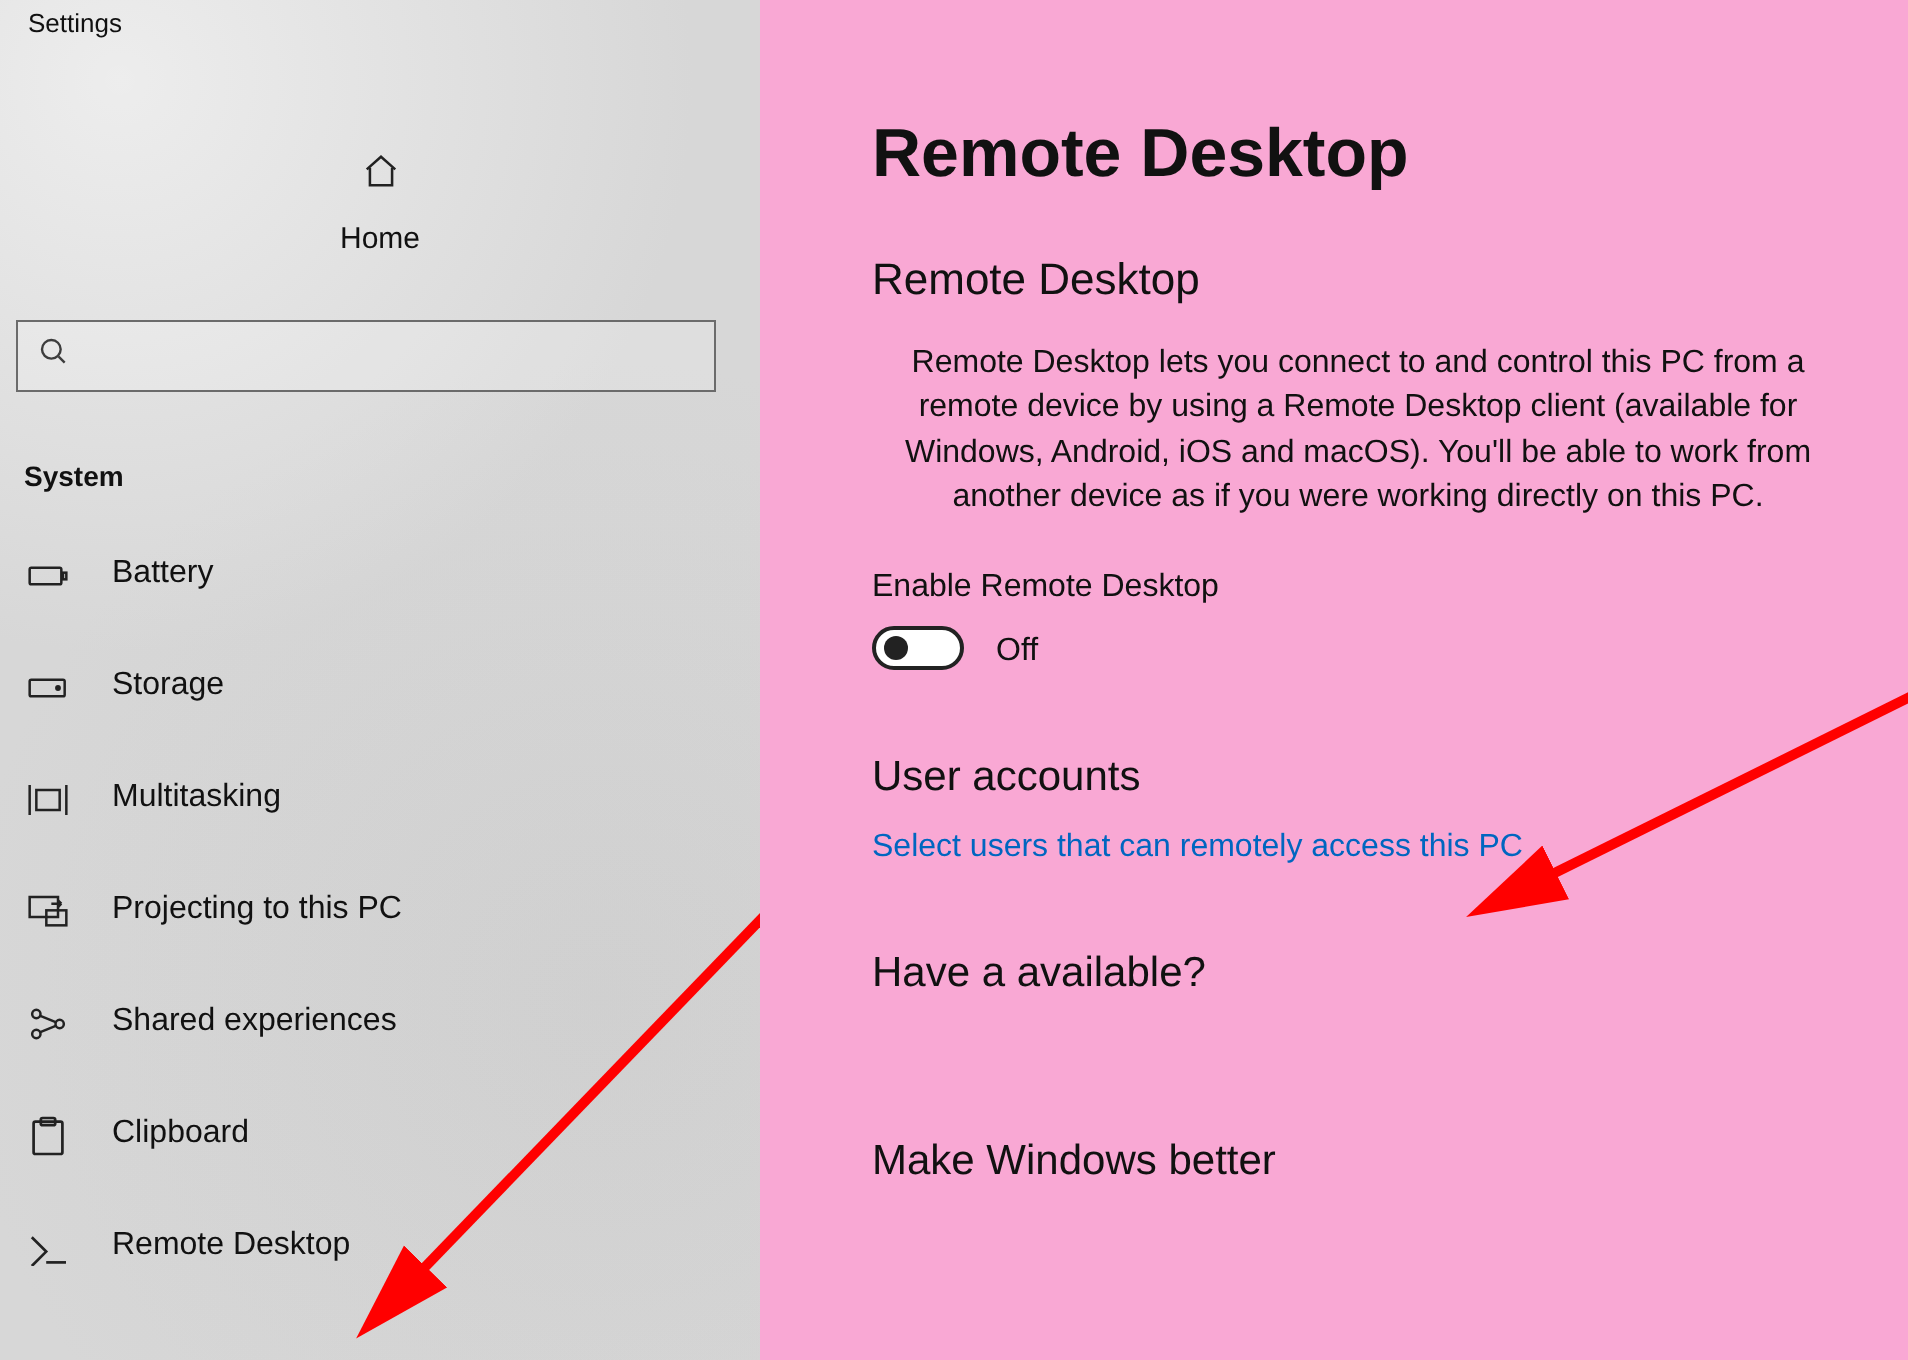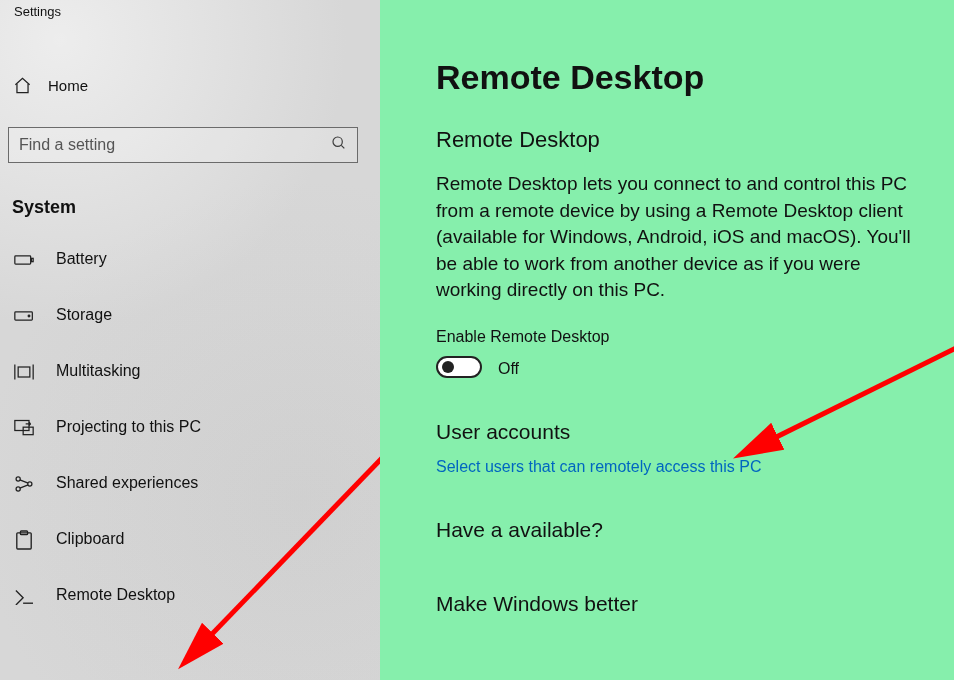--- a/index.html
+++ b/index.html
@@ -1,49 +1,49 @@
 <!DOCTYPE html>
 <html><head>
 <meta charset="utf-8">
 <style>
   * { box-sizing: border-box; margin: 0; padding: 0; }
   html, body { width: 954px; height: 680px; font-family: "Segoe UI", "Segoe UI Variable", Arial, sans-serif; font-size: 15px; color:#111; }
 
-  .app { display: flex; width: 954px; height: 680px; overflow: hidden; background: #86efac; }
+  .app { display: flex; width: 954px; height: 680px; overflow: hidden; background: #f9a8d4; }
 
   
   .sidebar {
     width: 380px;
     height: 100%;
     background: #d7d7d7;
     background-image: radial-gradient(circle at 60px 40px, rgba(255,255,255,.55) 0%, rgba(215,215,215,.1) 40%),
                       radial-gradient(circle at 300px 500px, rgba(195,195,195,.4) 0%, rgba(215,215,215,0) 55%);
     padding: 4px 8px 0 8px;
     overflow: hidden;
     position: relative;
   }
   .lbl-app      { font-size: 13px; padding-left: 6px; margin-top: 0; }
-  .home-row     { display:flex; align-items:center; gap:16px; padding: 8px 4px; margin-top: 48px; margin-bottom: 24px; cursor:pointer; }
+  .home-row     { display:flex; align-items:center; gap:16px; padding: 8px 4px; margin-top: 48px; margin-bottom: 24px; cursor:pointer;flex-direction:column; }
   .home-row .ico{ width:20px; height:20px; display:flex; align-items:center; justify-content:center; }
 
   .search-box   { display:flex; align-items:center; width: 350px; height:36px; border:1px solid #6b6b6b; background: rgba(255,255,255,.18); padding: 0 10px; color:#3d3d3d; font-size:16px; }
   .search-box input { flex:1; border:none; outline:none; background:transparent; font-size:16px; color:#111; }
   .search-box input::placeholder{ color:#555; }
 
-  .cat-label    { font-weight:600; font-size:18px; margin-top: 34px; margin-bottom: 32px; padding-left: 4px; }
+  .cat-label    { font-weight:600; font-size:14px; margin-top: 34px; margin-bottom: 32px; padding-left: 4px; }
   .nav-item     { display:flex; align-items:flex-start; gap:22px; height:56px; padding: 0 6px; font-size:16px; cursor:pointer; }
   .nav-item .ico{ width:20px; height:20px; display:flex; align-items:center; justify-content:center; color:#222; }
   .nav-item .ico svg{ stroke:#222; }
 
   
   .main { flex:1; height:100%; padding: 58px 32px 0 56px; overflow:hidden; position:relative; }
   .h1 { font-size:34px; font-weight:600; margin-bottom:30px; }
   .h2 { font-size:22px; font-weight:400; margin-bottom:18px; margin-top:0; }
   .h3 { font-size:21px; font-weight:400; margin:42px 0 14px 0; }
-  .desc { font-size:19px; line-height:1.4; max-width:510px; margin-bottom:24px; }
+  .desc { font-size:16px; line-height:1.4; max-width:510px; margin-bottom:24px;text-align:center; }
   .setting-label { font-size:16px; margin-bottom:10px; }
   .toggle-row { display:flex; align-items:flex-end; gap:16px; }
   .toggle { width:46px; height:22px; border:2px solid #222; border-radius:22px; position:relative; background:#fff; cursor:pointer; }
   .toggle .knob{ position:absolute; width:12px; height:12px; border-radius:50%; background:#222; top:3px; left:4px; }
   .toggle-state{ font-size:16px; }
   .link { color:#0066c0; font-size:16px; cursor:pointer; }
 
   
   .arrow {
     position:absolute; pointer-events:none;
@@ -62,21 +62,20 @@
       <span class="ico">
         <svg width="19" height="19" viewBox="0 0 24 24" fill="none" stroke="#222" stroke-width="1.6">
           <path d="M3 11 L12 3 L21 11"></path>
             <path d="M5 10 V21 H19 V10"></path>
         </svg>
       </span>
       <span>Home</span>
     </div>
 
     <div class="search-box">
-      <input type="text" placeholder="Find a setting" style="">
       <span>
         <svg width="16" height="16" viewBox="0 0 24 24" fill="none" stroke="#3d3d3d" stroke-width="1.8">
           <circle cx="10" cy="10" r="7"></circle>
             <line x1="20" y1="20" x2="15.5" y2="15.5"></line>
         </svg>
       </span>
     </div>
 
     <div class="cat-label">System</div>
 
@@ -181,21 +180,21 @@
           <div class="knob"></div>
         </div>
       <div class="toggle-state">Off</div>
     </div>
 
     <div class="h3">User accounts</div>
     <div class="link">Select users that can remotely access this PC</div>
 
     <div class="h3">Have a available?</div>
 
-    <div class="h3" style="margin-top:50px;">Make Windows better</div>
+    <div class="h3" style="margin-top:70px;">Make Windows better</div>
 
     <svg class="arrow" style="left:350px; top:340px;" width="240" height="140" viewBox="0 0 240 140">
       <defs>
           <marker id="ah2" markerWidth="10" markerHeight="10" refX="8" refY="3" orient="auto">
             <path d="M0,0 L0,6 L10,3 z" fill="#ff0000"></path>
           </marker>
         </defs>
       <line x1="230" y1="6" x2="12" y2="114" stroke="#ff0000" stroke-width="5" marker-end="url(#ah2)"></line>
     </svg>
 

